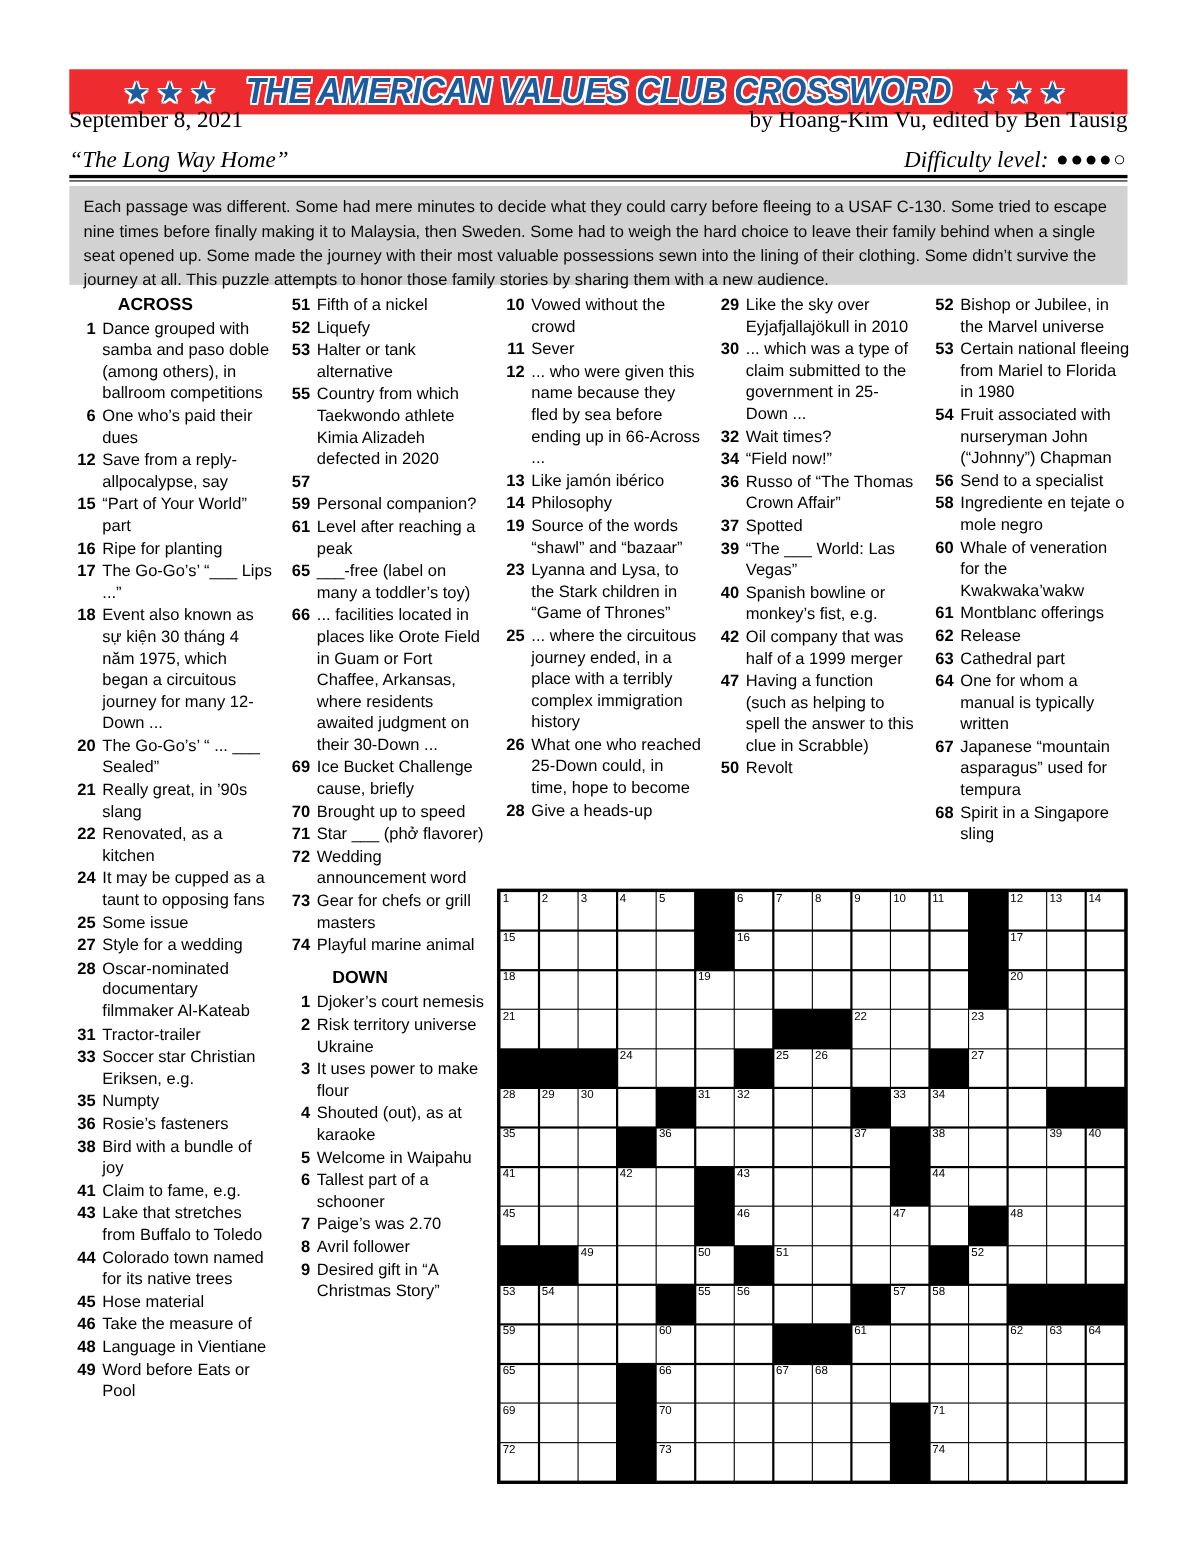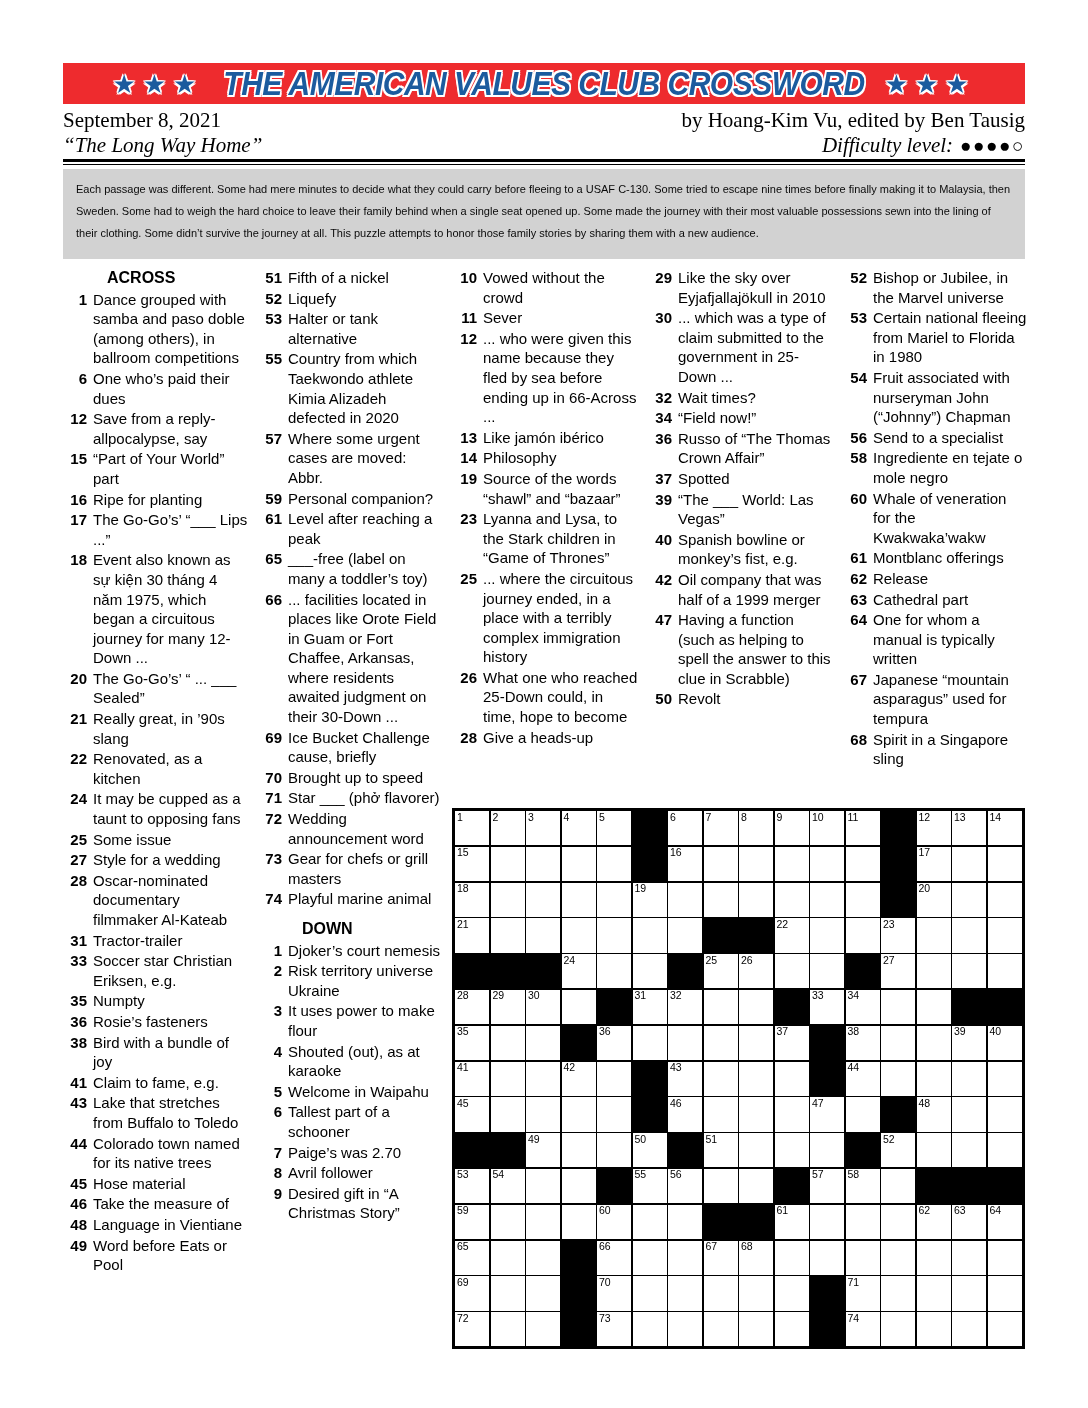--- a/index.html
+++ b/index.html
@@ -13,32 +13,32 @@
          text-shadow:-1.5px -1.5px 0 #fff,1.5px -1.5px 0 #fff,-1.5px 1.5px 0 #fff,1.5px 1.5px 0 #fff,
                      0 -1.5px 0 #fff,0 1.5px 0 #fff,-1.5px 0 0 #fff,1.5px 0 0 #fff;}
   .banner-title{color:#1b5b9e;font-weight:bold;font-style:italic;font-size:30px;letter-spacing:-0.5px;
          white-space:nowrap;transform:scale(1,1.1);
          text-shadow:-1.5px -1.5px 0 #fff,1.5px -1.5px 0 #fff,-1.5px 1.5px 0 #fff,1.5px 1.5px 0 #fff,
                      0 -1.5px 0 #fff,0 1.5px 0 #fff,-1.5px 0 0 #fff,1.5px 0 0 #fff;}
 
   
   .hdr{position:absolute;left:63px;width:962px;display:flex;justify-content:space-between;
        font-family:"Liberation Serif",serif;font-size:21px;line-height:24px;}
-  .hdr1{top:108px;}
+  .hdr1{top:96px;}
   .hdr2{top:133px;font-style:italic;}
   .diff{display:flex;align-items:center;gap:7px;}
   .dots{font-size:19px;letter-spacing:1.5px;line-height:1;}
 
   
   .rule{position:absolute;left:63px;top:159px;width:962px;height:2px;
         border-top:3.5px solid #000;border-bottom:1.5px solid #000;}
 
   
   .intro{position:absolute;left:63px;top:169px;width:962px;height:90px;background:#d2d2d2;
-         box-sizing:border-box;padding:9px 13px;font-size:11px;line-height:22px;color:#0a0a0a;}
+         box-sizing:border-box;padding:9px 13px;font-size:15px;line-height:22px;color:#0a0a0a;}
 
   
   .cluecol{position:absolute;top:268px;width:183px;font-size:15px;line-height:19.6px;}
   .clue{display:flex;margin:0 0 1px 0;}
   .clue .num{width:22px;flex:0 0 22px;text-align:right;font-weight:bold;padding-right:6px;}
   .clue .txt{flex:1;}
   .clue-header{font-weight:bold;font-size:16px;margin:0 0 2px 28px;padding-left:14px;}
   .clue-header.gap{margin-top:10px;}
 
   
@@ -197,21 +197,20 @@
       <div class="clue">
         <span class="num">53</span>
         <span class="txt">Halter or tank alternative</span>
       </div>
       <div class="clue">
         <span class="num">55</span>
         <span class="txt">Country from which Taekwondo athlete Kimia Alizadeh defected in 2020</span>
       </div>
       <div class="clue">
         <span class="num">57</span>
-        <span class="txt">Where some urgent cases are moved: Abbr.</span>
       </div>
       <div class="clue">
         <span class="num">59</span>
         <span class="txt">Personal companion?</span>
       </div>
       <div class="clue">
         <span class="num">61</span>
         <span class="txt">Level after reaching a peak</span>
       </div>
       <div class="clue">

